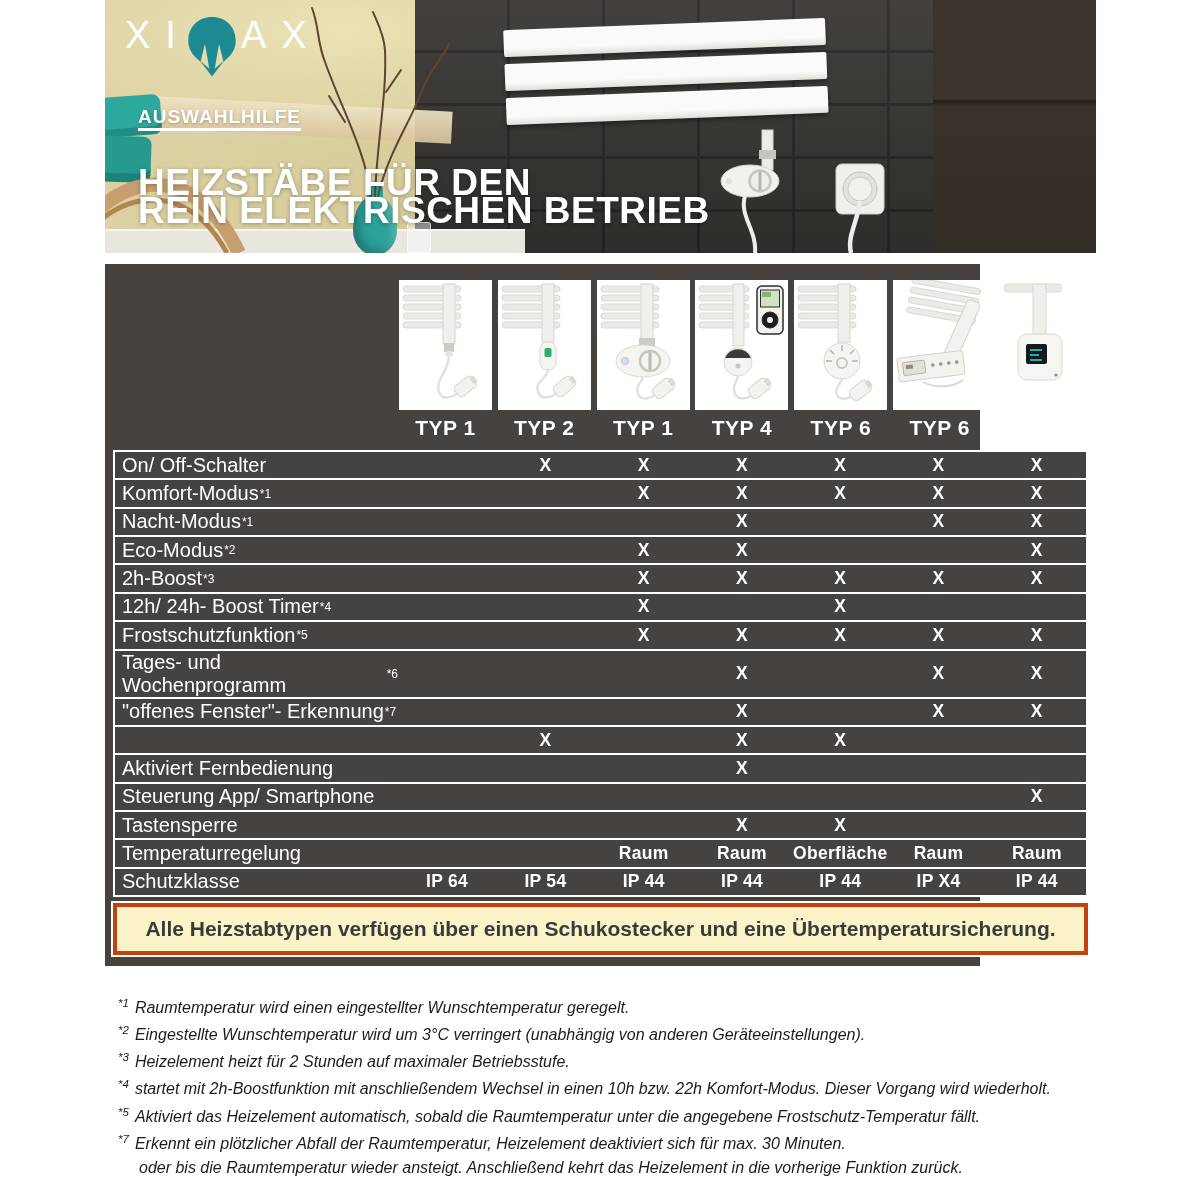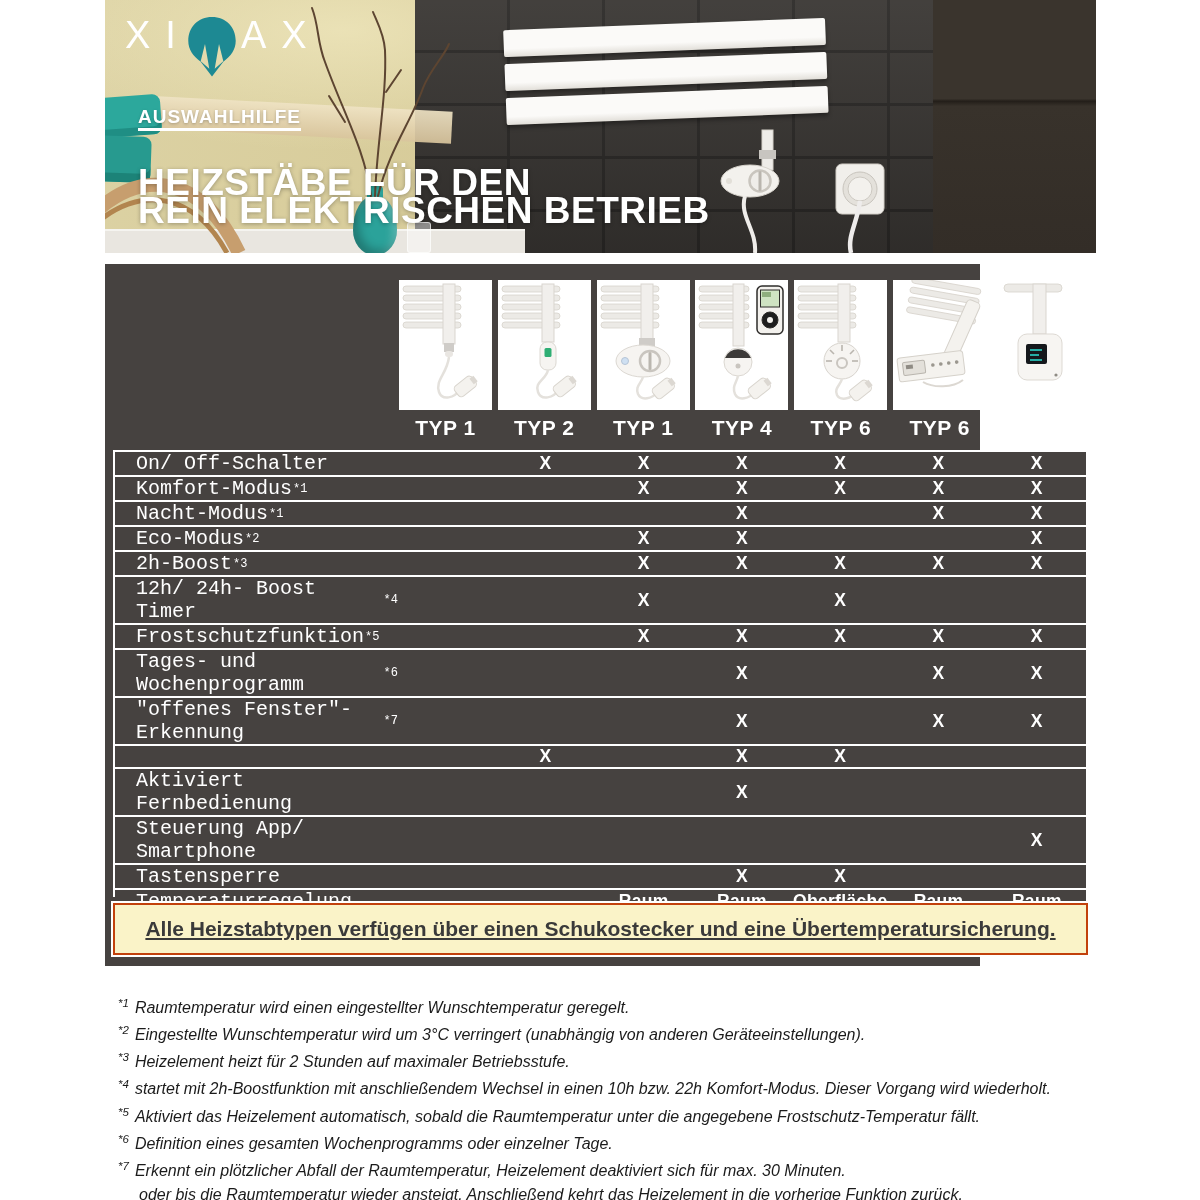--- a/index.html
+++ b/index.html
@@ -55,26 +55,26 @@
   .imgrow { position:absolute; left:8px; top:16px; width:975px; height:130px; }
   .imgcell { display:flex; justify-content:center; align-items:flex-start; }
   .prod { width:93px; height:130px; background:#fff; }
   .typrow { position:absolute; left:8px; top:148px; width:975px; height:32px; }
   .typcell { display:flex; justify-content:center; align-items:center; color:#fff;
           font-weight:bold; font-size:21px; letter-spacing:.5px; }
   .tbl { position:absolute; left:8px; top:186px; width:975px; height:447px;
           background:#fff; padding:2px; display:flex; flex-direction:column; gap:2px; }
   .row { flex:1 1 0; background:#464240; }
   .cell { display:flex; align-items:center; color:#fff; }
-  .cell.label { padding-left:21px; font-size:20px;font-family:Liberation Mono, monospace; }
+  .cell.label { padding-left:7px; font-size:20px; }
   .cell.label sup { font-size:12px; margin-left:1px; line-height:0; }
   .cell.mark { justify-content:center; font-weight:bold; font-size:17.5px; letter-spacing:.3px; }
   .note { position:absolute; left:8px; top:639px; width:975px; height:52px; background:#faf3c8;
-          border:2px solid #c2410c; box-shadow:0 0 0 2px #fff; display:flex; align-items:center;
-          justify-content:center; font-weight:bold; font-size:21px; color:#3a3a3a;text-decoration:underline; }
+          border:4px solid #c2410c; box-shadow:0 0 0 2px #fff; display:flex; align-items:center;
+          justify-content:center; font-weight:bold; font-size:21px; color:#3a3a3a; }
 
   
   .footnotes { position:absolute; left:118px; top:997px; width:990px; color:#1b1b1b;
           font-style:italic; font-size:16px; }
   .fn { margin-bottom:7px; line-height:1.05; }
   .fn sup { font-size:11.5px; margin-right:6px; }
   .fn-cont { padding-left:21px; }
 
   
   .prod svg { display:block; }
@@ -518,18 +518,17 @@
       <span>Alle Heizstabtypen verfügen über einen Schukostecker und eine Übertemperatursicherung.</span>
     </div>
   </div>
 
   <div class="footnotes">
     <div class="fn"><sup>*1</sup><span>Raumtemperatur wird einen eingestellter Wunschtemperatur geregelt.</span></div>
     <div class="fn"><sup>*2</sup><span>Eingestellte Wunschtemperatur wird um 3°C verringert (unabhängig von anderen Geräteeinstellungen).</span></div>
     <div class="fn"><sup>*3</sup><span>Heizelement heizt für 2 Stunden auf maximaler Betriebsstufe.</span></div>
     <div class="fn"><sup>*4</sup><span>startet mit 2h-Boostfunktion mit anschließendem Wechsel in einen 10h bzw. 22h Komfort-Modus. Dieser Vorgang wird wiederholt.</span></div>
     <div class="fn"><sup>*5</sup><span>Aktiviert das Heizelement automatisch, sobald die Raumtemperatur unter die angegebene Frostschutz-Temperatur fällt.</span></div>
-    <div class="fn"><sup>*6</sup><span>Definition eines gesamten Wochenprogramms oder einzelner Tage.</span></div>
     <div class="fn"><sup>*7</sup><span>Erkennt ein plötzlicher Abfall der Raumtemperatur, Heizelement deaktiviert sich für max. 30 Minuten.</span></div>
     <div class="fn fn-cont"><span>oder bis die Raumtemperatur wieder ansteigt. Anschließend kehrt das Heizelement in die vorherige Funktion zurück.</span></div>
   </div>
 
 </div>
 
 </body></html>

